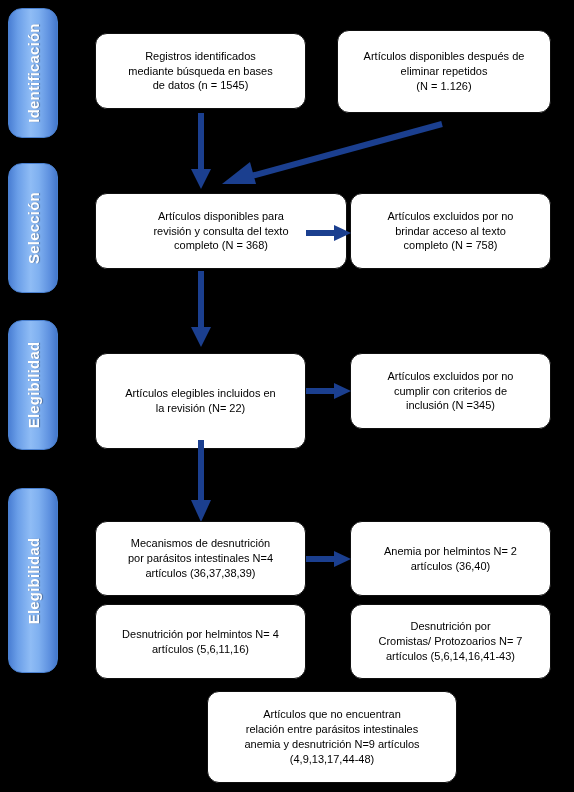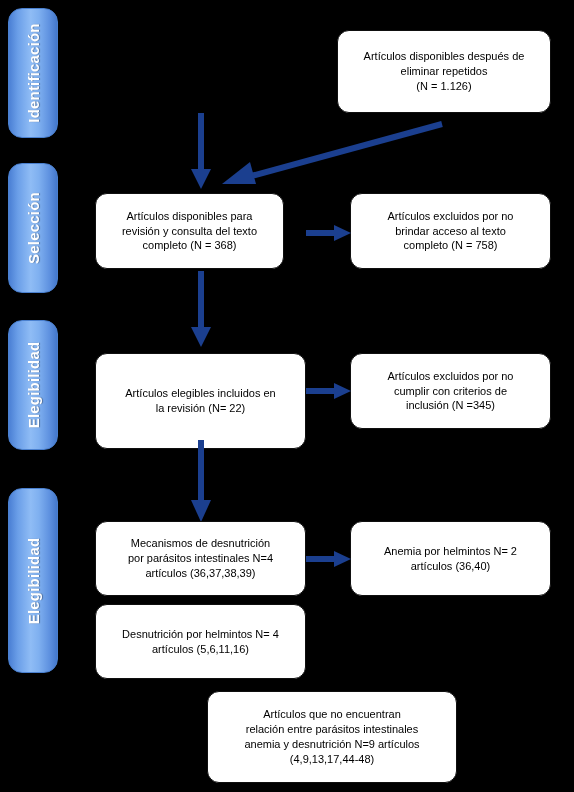--- a/index.html
+++ b/index.html
@@ -92,20 +92,25 @@
   </div>
 
   <div class="stage-tab" style="top:320px; height:130px;">
     <span class="stage-label">Elegibilidad</span>
   </div>
 
   <div class="stage-tab" style="top:488px; height:185px;">
     <span class="stage-label">Elegibilidad</span>
   </div>
 
+  <div class="flow-box" style="left:95px; top:33px; width:211px; height:76px;">
+    <span class="box-text">Registros identificados
+mediante búsqueda en bases
+de datos (n = 1545)</span>
+  </div>
 
   <div class="flow-box" style="left:337px; top:30px; width:214px; height:83px;align-items:center;">
     <span class="box-text">Artículos disponibles después de
 eliminar repetidos
 (N = 1.126)</span>
   </div>
 
   <div class="conn" style="left:188px; top:113px;">
     <svg width="26" height="78" viewBox="0 0 26 78">
       <line x1="13" y1="0" x2="13" y2="60" stroke="#1b3f8f" stroke-width="6"></line>
@@ -113,21 +118,21 @@
     </svg>
   </div>
 
   <div class="conn" style="left:210px; top:118px;">
     <svg width="240" height="72" viewBox="0 0 240 72">
       <line x1="232" y1="6" x2="34" y2="60" stroke="#1b3f8f" stroke-width="6"></line>
       <polygon points="12,66 40,44 46,66" fill="#1b3f8f"></polygon>
     </svg>
   </div>
 
-  <div class="flow-box" style="left:95px; top:193px; width:189px; height:76px;">
+  <div class="flow-box" style="left:95px; top:193px; width:252px; height:76px;">
     <span class="box-text">Artículos disponibles para
 revisión y consulta del texto
 completo (N = 368)</span>
   </div>
 
   <div class="flow-box" style="left:350px; top:193px; width:201px; height:76px;">
     <span class="box-text">Artículos excluidos por no
 brindar acceso al texto
 completo (N = 758)</span>
   </div>
@@ -187,20 +192,25 @@
       <line x1="0" y1="9" x2="32" y2="9" stroke="#1b3f8f" stroke-width="6"></line>
       <polygon points="45,9 28,1 28,17" fill="#1b3f8f"></polygon>
     </svg>
   </div>
 
   <div class="flow-box" style="left:95px; top:604px; width:211px; height:75px;">
     <span class="box-text">Desnutrición por helmintos N= 4
 artículos (5,6,11,16)</span>
   </div>
 
+  <div class="flow-box" style="left:350px; top:604px; width:201px; height:75px;">
+    <span class="box-text">Desnutrición por
+Cromistas/ Protozoarios N= 7
+artículos (5,6,14,16,41-43)</span>
+  </div>
 
   <div class="flow-box" style="left:207px; top:691px; width:250px; height:92px;">
     <span class="box-text">Artículos que no encuentran
 relación entre parásitos intestinales
 anemia y desnutrición N=9 artículos
 (4,9,13,17,44-48)</span>
   </div>
 
 </div>
 

